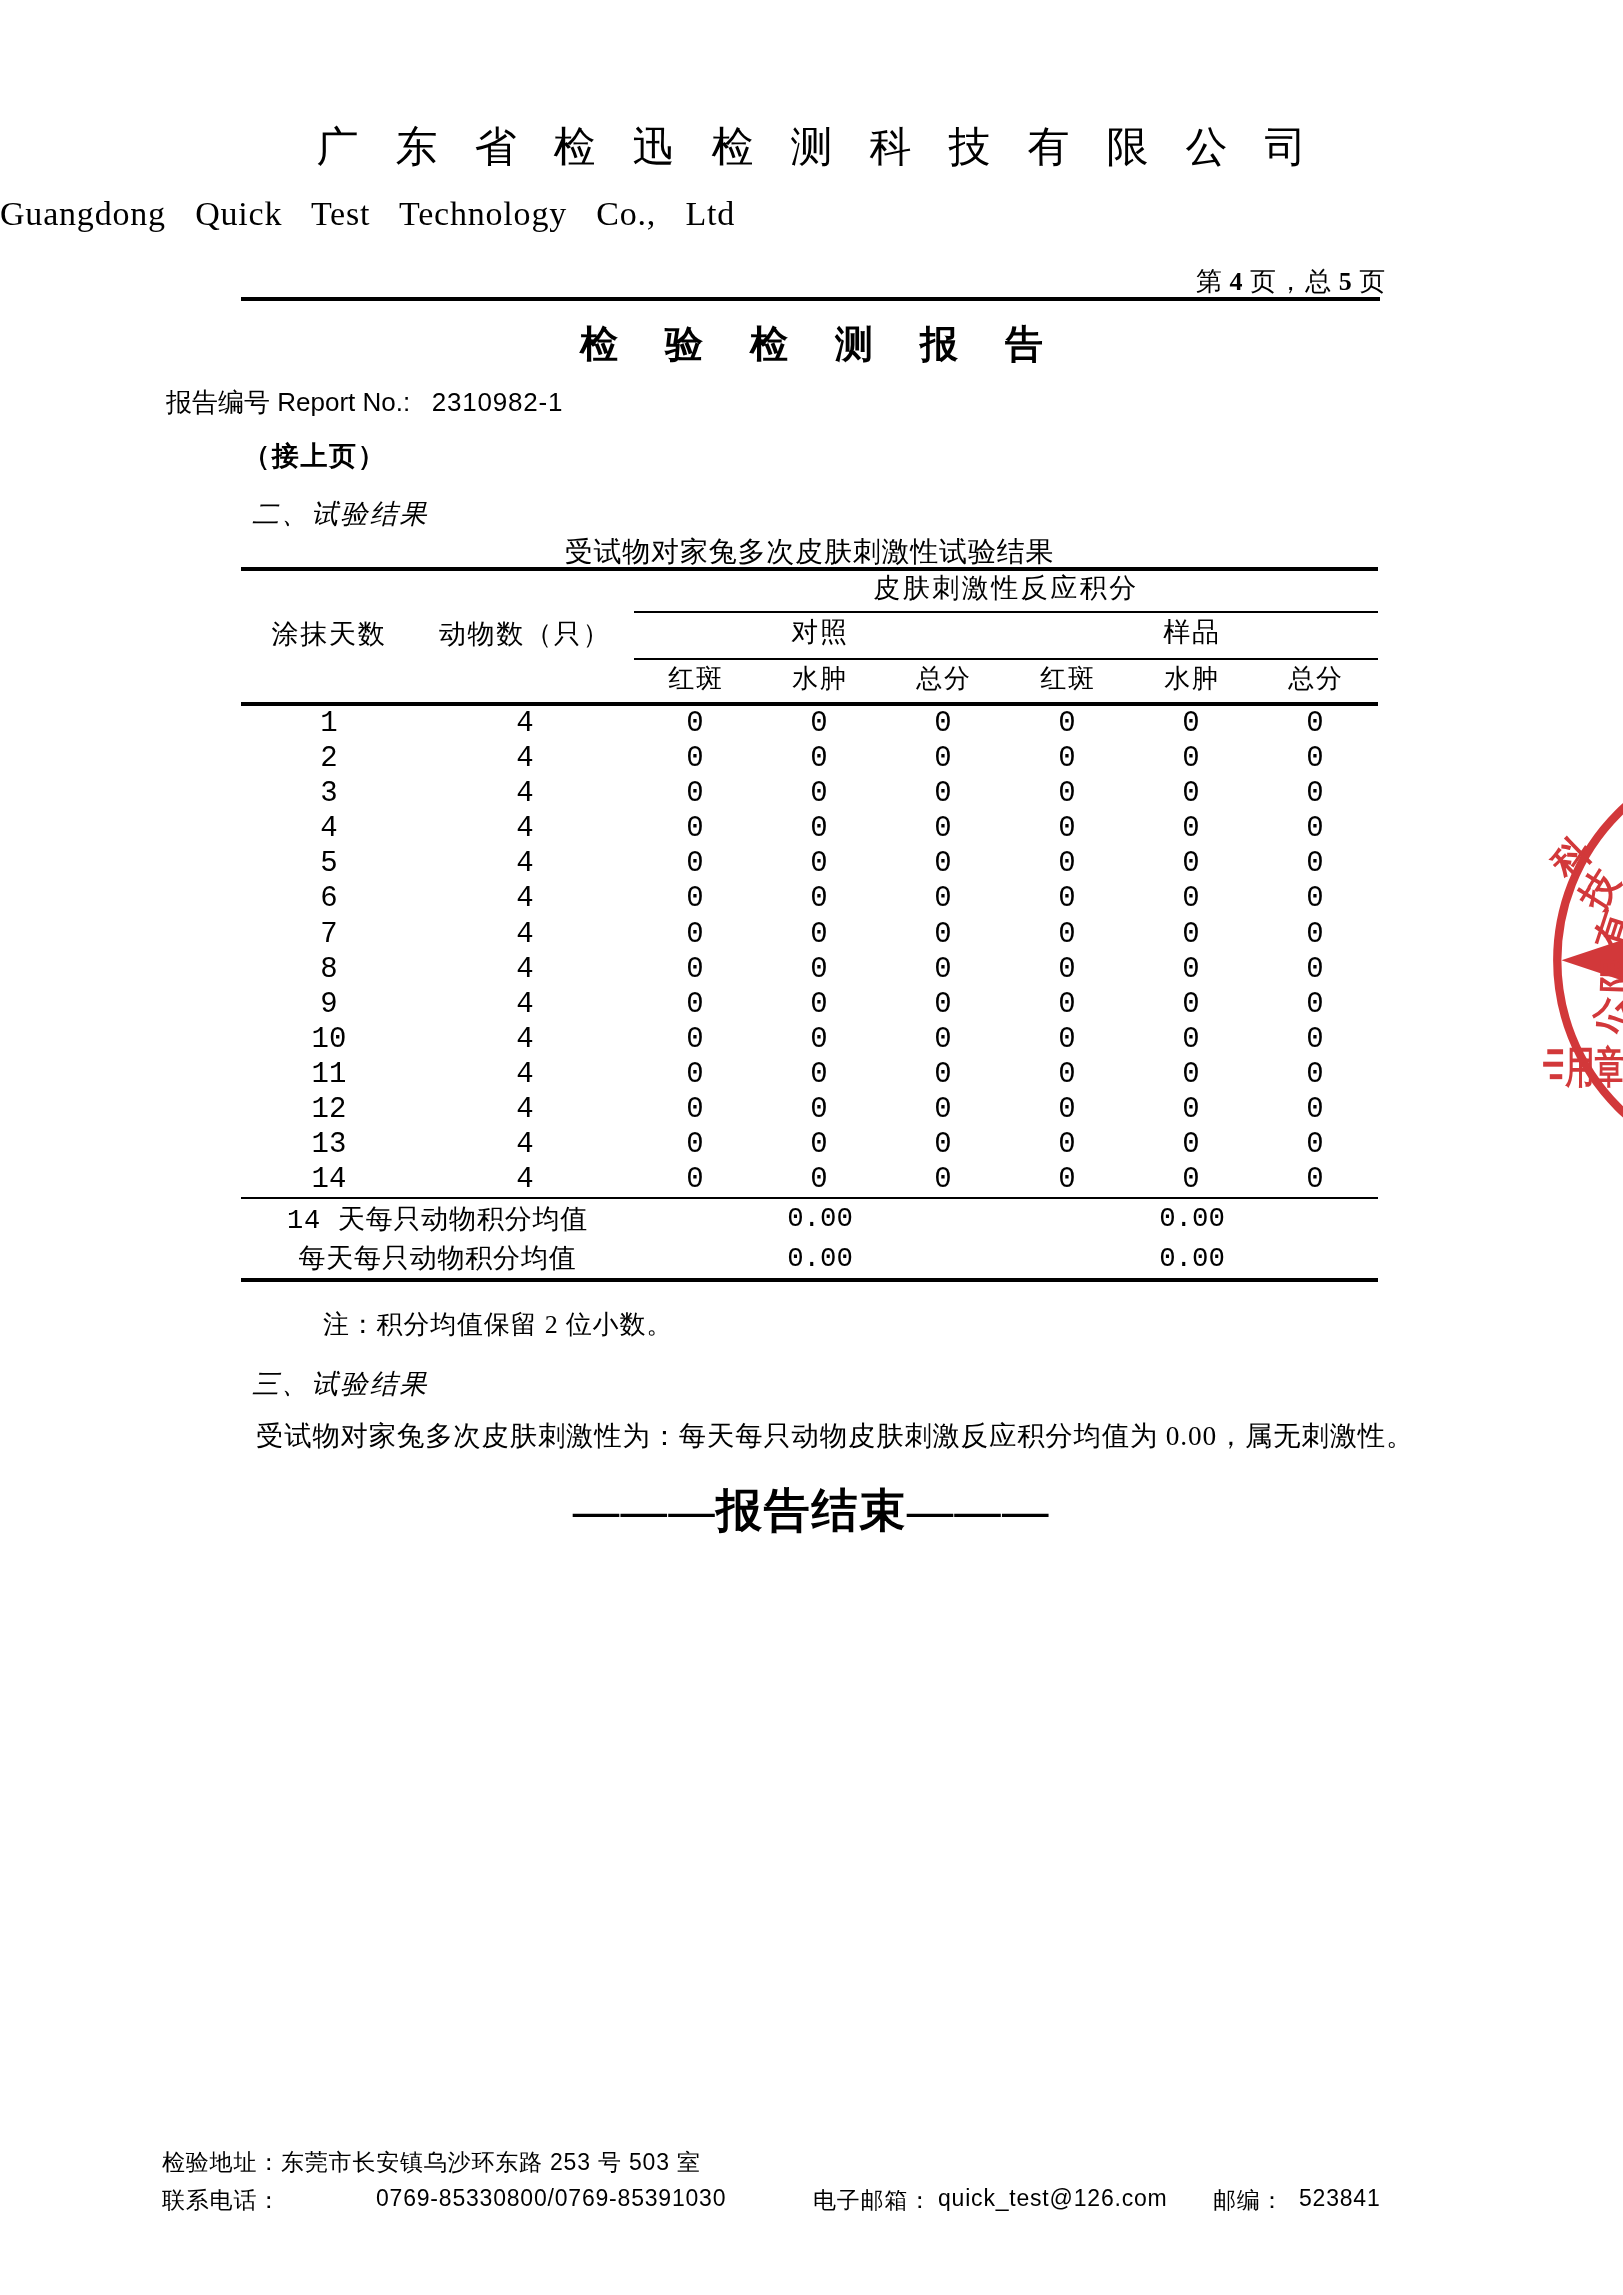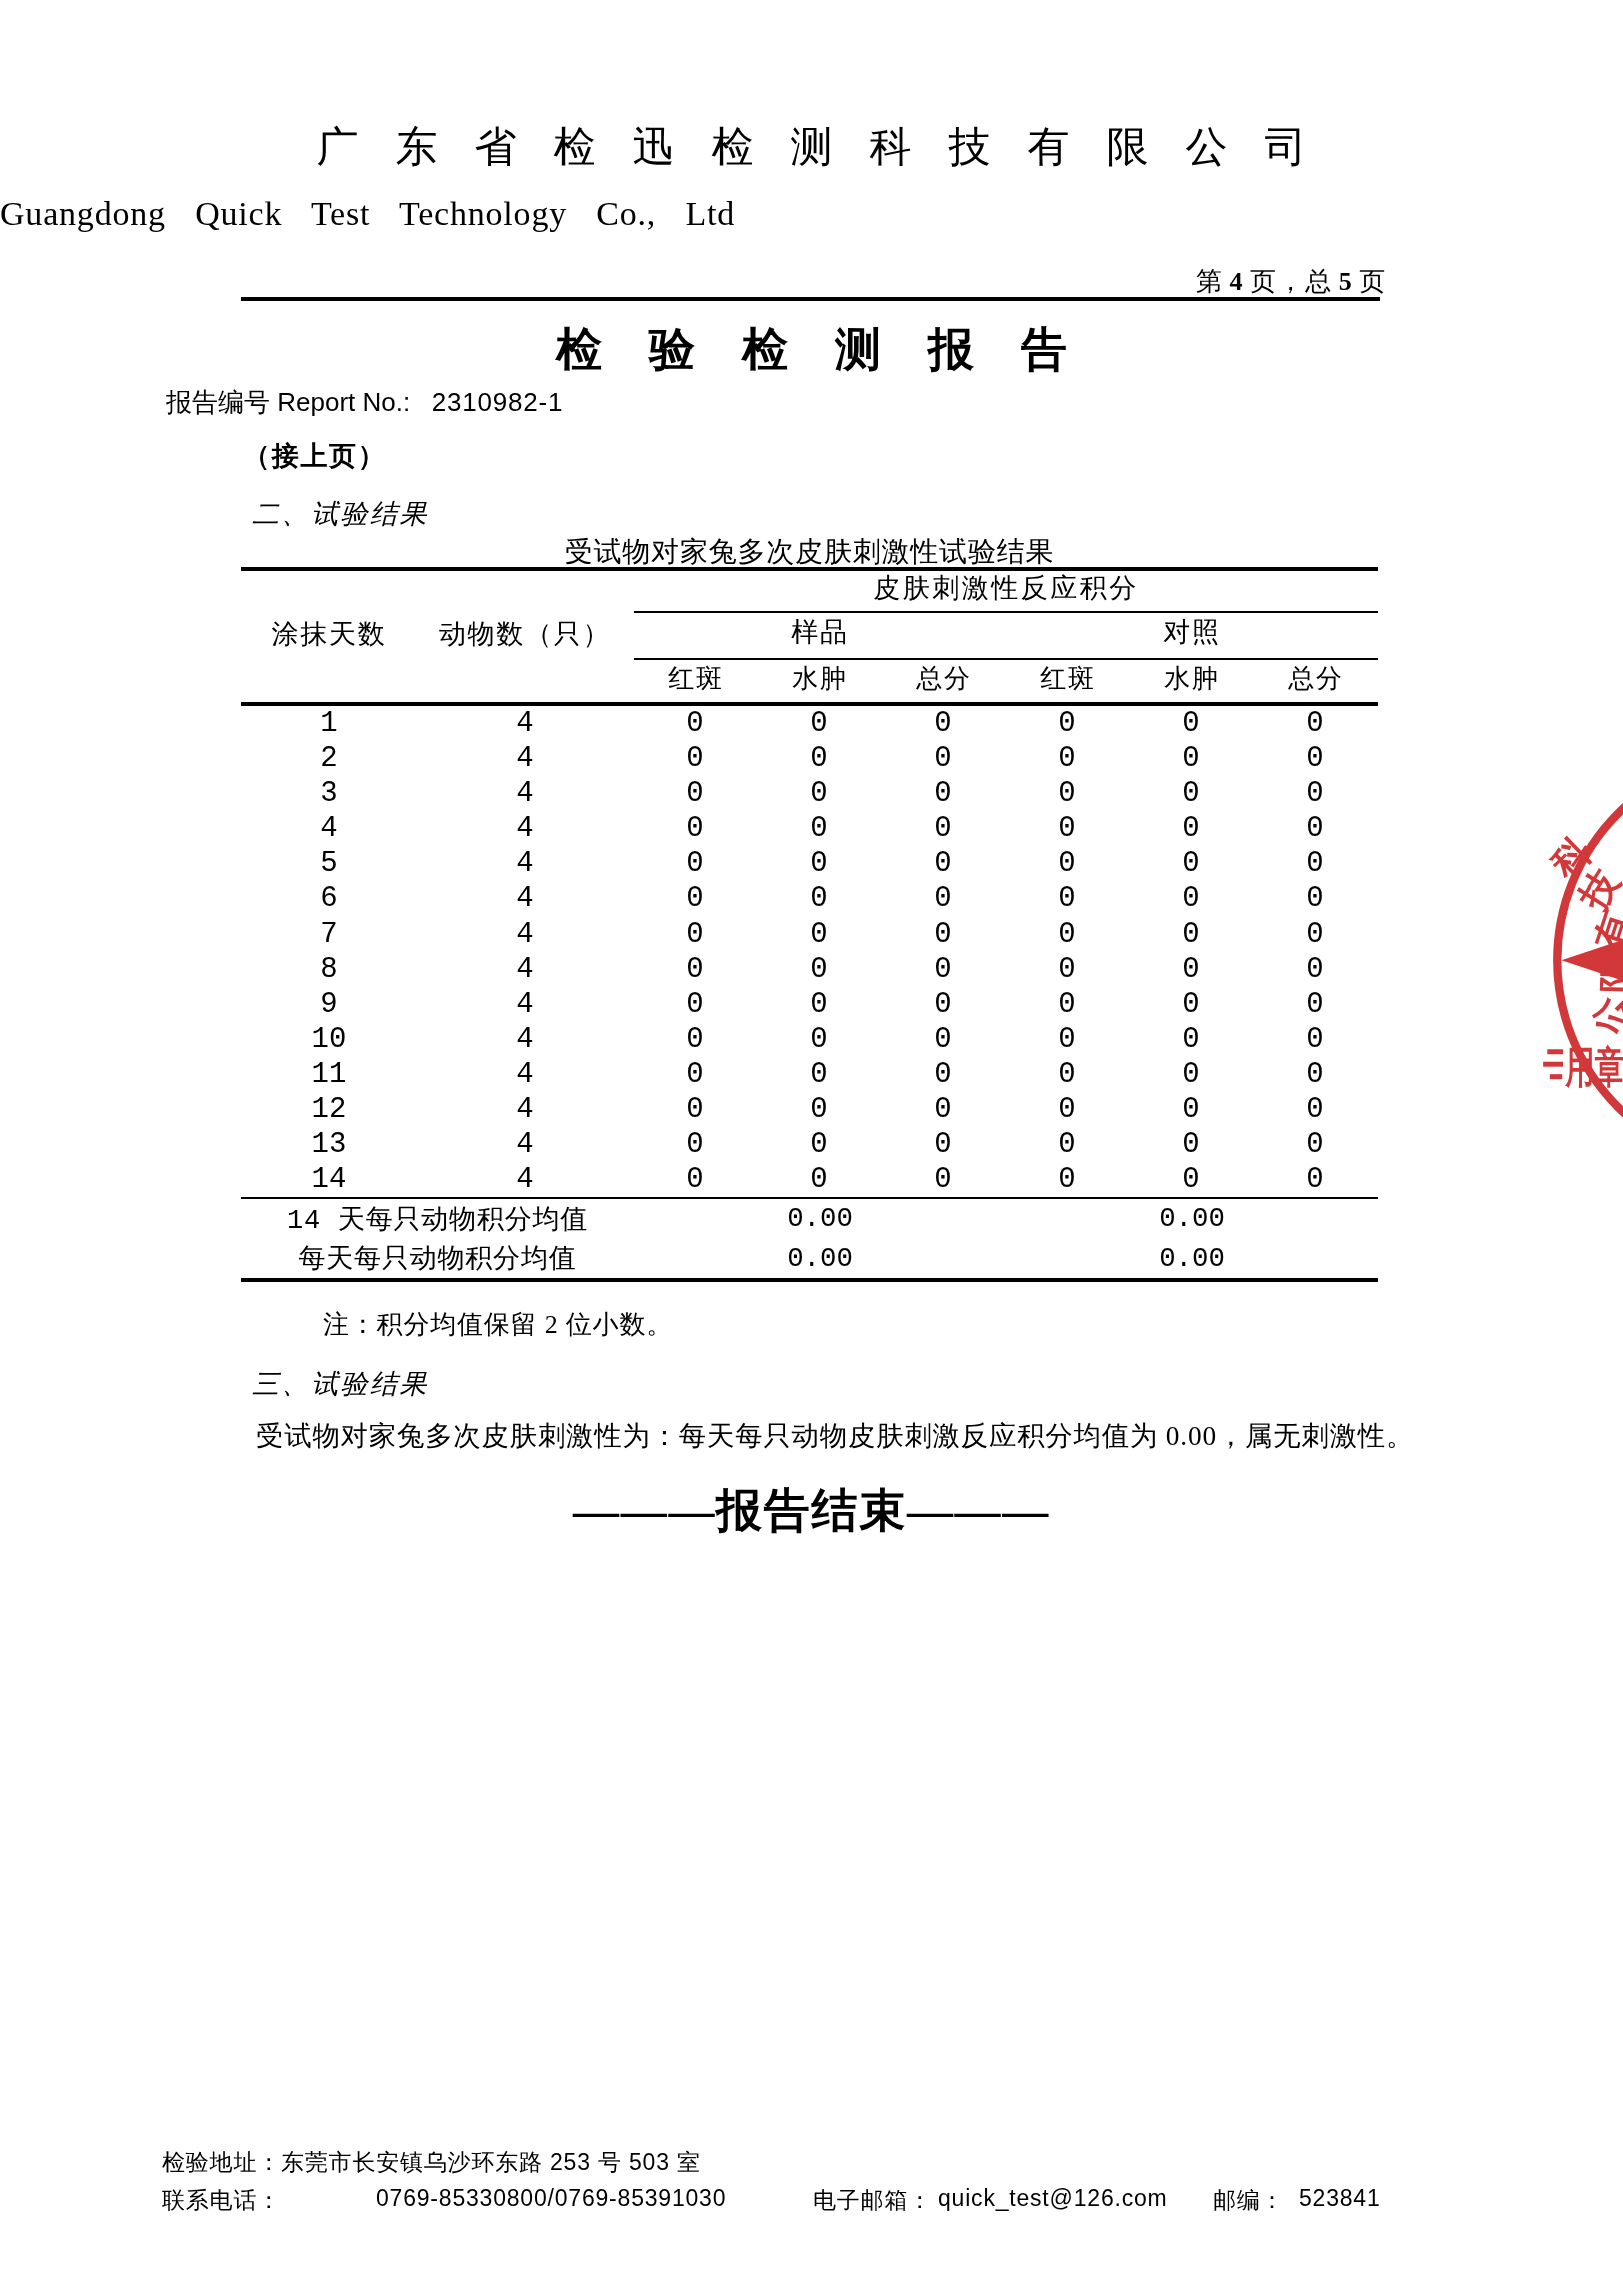--- a/index.html
+++ b/index.html
@@ -13,21 +13,21 @@
 
   
   .company-cn { top:119px; left:0; width:100%; text-align:center;
     font-size:42px; letter-spacing:37px; text-indent:37px; white-space:nowrap; }
   .company-en { top:195px; left:0; width:100%; text-align:left;
     font-size:34px; word-spacing:20px; letter-spacing:0.8px; }
   .page-info { top:264px; right:236px; font-size:26px; letter-spacing:1.7px; }
   .page-info .num { font-weight:bold; margin:0 5.8px; }
   .hrule { top:297px; left:241px; width:1139px; height:4.2px; background:#000; }
   .doc-title { top:319px; left:0; width:100%; text-align:center;
-    font-size:46px; font-weight:bold; letter-spacing:47px; text-indent:47px; white-space:nowrap; }
+    font-size:38px; font-weight:bold; letter-spacing:47px; text-indent:47px; white-space:nowrap; }
 
   .report-no { top:385px; left:166px; font-size:26px;
     font-family:"Liberation Sans","DejaVu Sans",sans-serif; }
   .report-no .val { margin-left:21.6px; letter-spacing:0.8px; }
   .continued { top:438px; left:243px; font-size:27px; font-weight:bold; letter-spacing:1.7px; }
   .section-h { font-size:27px; letter-spacing:2.5px;font-style:italic; }
   .sec2 { top:496px; left:252px; }
   .sec3 { top:1366px; left:252px; }
 
   .table-title { top:533px; left:241px; width:1137px; text-align:center;
@@ -106,22 +106,22 @@
     <div class="hrA">
       <div class="lft"></div>
       <div class="rgt">皮肤刺激性反应积分</div>
     </div>
     <div class="hrB">
       <div class="lft">
         <span class="cd">涂抹天数</span>
         <span class="ca">动物数（只）</span>
       </div>
       <div class="rgt">
+        <div class="grp">对照</div>
         <div class="grp">样品</div>
-        <div class="grp">对照</div>
       </div>
     </div>
     <div class="hrC">
       <div class="lft"></div>
       <div class="rgt">
         <span class="sc">红斑</span>
         <span class="sc">水肿</span>
         <span class="sc">总分</span>
         <span class="sc">红斑</span>
         <span class="sc">水肿</span>

